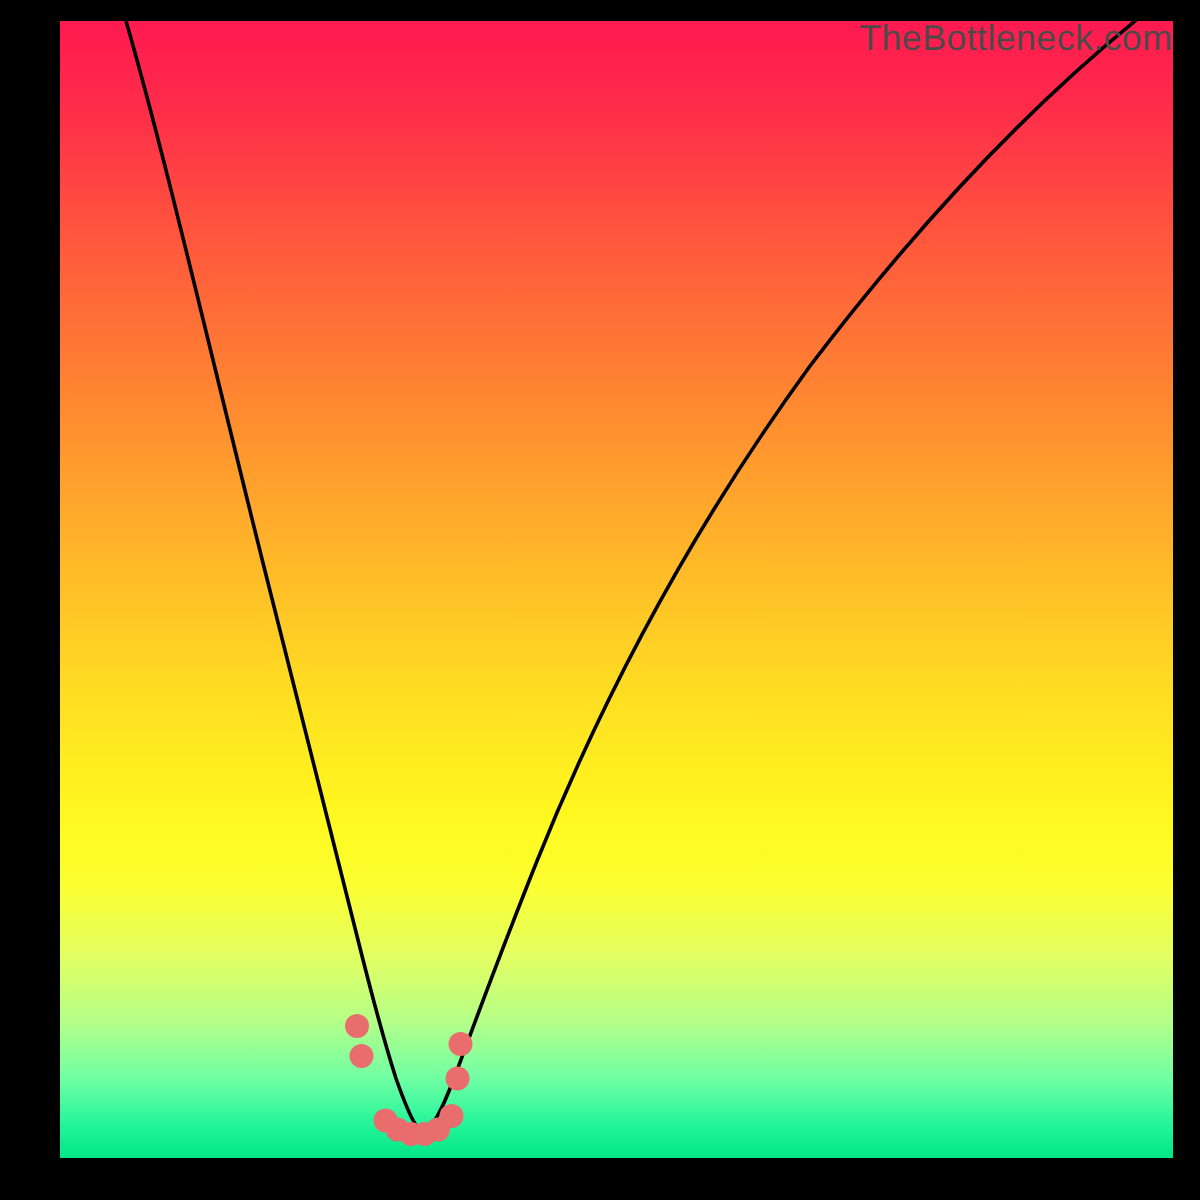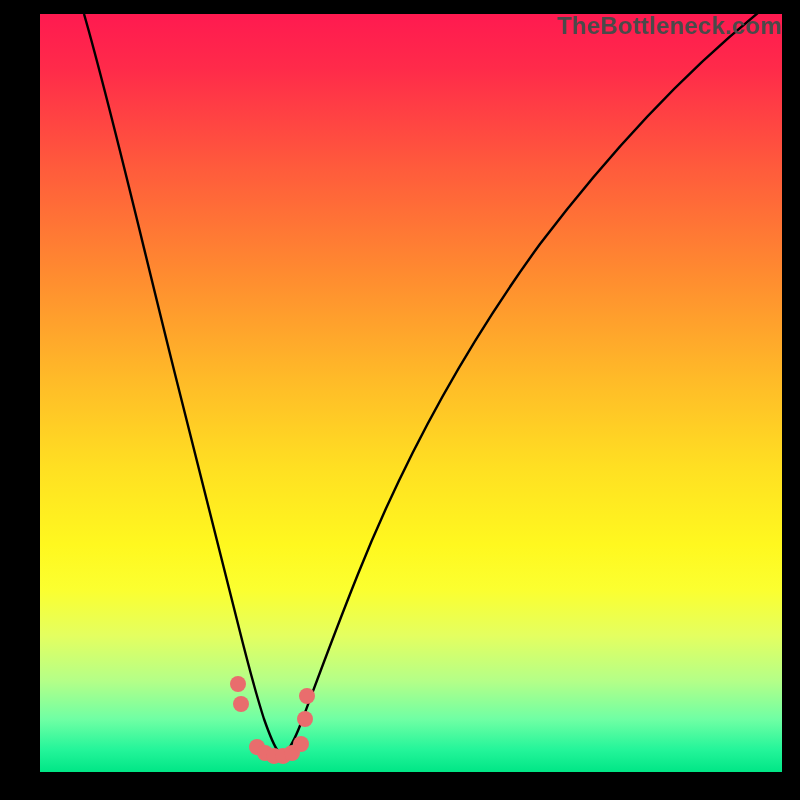--- a/index.html
+++ b/index.html
@@ -39,21 +39,21 @@
       #25f59a 97%,
       #00e686 100%
     );
   }
   .watermark {
     position: absolute;
     top: 12px;
     right: 18px;
     color: #4a4a4a;
     font-size: 24px;
-    font-weight: 700;
+    font-weight: 400;
     letter-spacing: 0.2px;
     z-index: 3;
   }
   svg.curve {
     position: absolute;
     left: 0;
     top: 0;
     width: 742px;
     height: 758px;
     z-index: 2;

